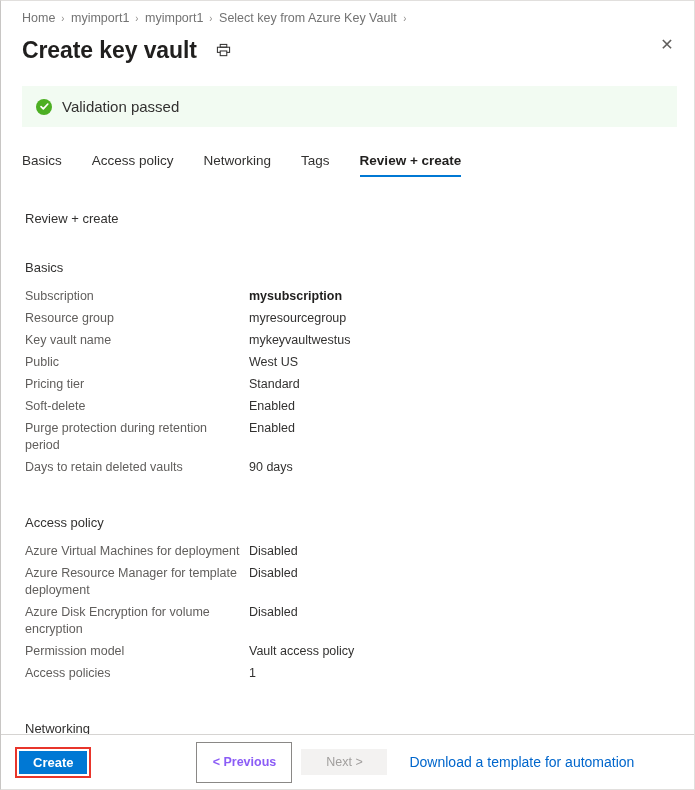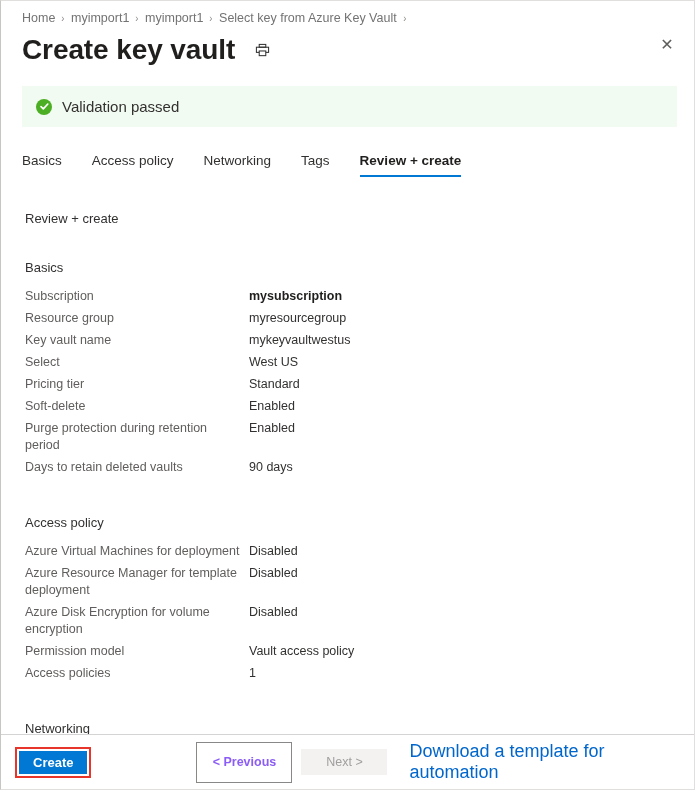--- a/index.html
+++ b/index.html
@@ -51,21 +51,21 @@
 
   
   #title-row {
     display: flex;
     align-items: center;
     padding: 8px 0 0 21px;
     position: relative;
     height: 40px;
   }
   #page-title {
-    font-size: 28px;
+    font-size: 23px;
     font-weight: 600;
     color: #201f1e;
     letter-spacing: -0.1px;
     line-height: 26px;
     text-align: right;
   }
   #print-btn {
     margin-left: 17px;
     width: 20px;
     height: 20px;
@@ -238,21 +238,21 @@
     font-size: 12.5px;
     font-weight: 400;
     height: 26px;
     min-width: 86px;
     padding: 0 20px;
     cursor: default;
   }
   #download-link {
     margin-left: 22px;
     color: #0066cc;
-    font-size: 18px;
+    font-size: 14px;
     cursor: pointer;
     text-decoration: none;
   }
 </style>
 </head>
 <body>
 
 <div id="page">
 
   <div id="breadcrumb">
@@ -308,21 +308,21 @@
         </tr>
         <tr class="kv-row">
           <td class="kv-label">Resource group</td>
           <td class="kv-value">myresourcegroup</td>
         </tr>
         <tr class="kv-row">
           <td class="kv-label">Key vault name</td>
           <td class="kv-value">mykeyvaultwestus</td>
         </tr>
         <tr class="kv-row">
-          <td class="kv-label">Select</td>
+          <td class="kv-label">Public</td>
           <td class="kv-value">West US</td>
         </tr>
         <tr class="kv-row">
           <td class="kv-label">Pricing tier</td>
           <td class="kv-value">Standard</td>
         </tr>
         <tr class="kv-row">
           <td class="kv-label">Soft-delete</td>
           <td class="kv-value">Enabled</td>
         </tr>

